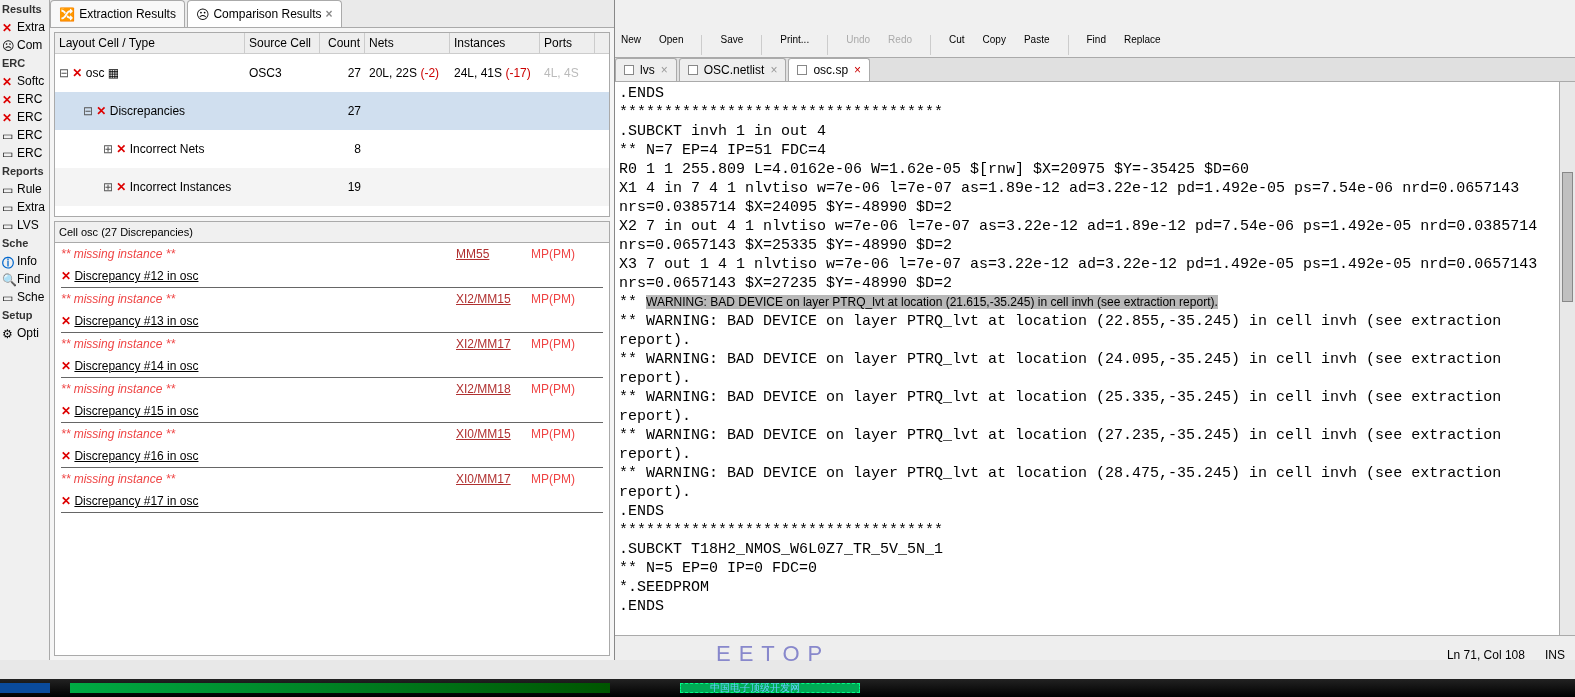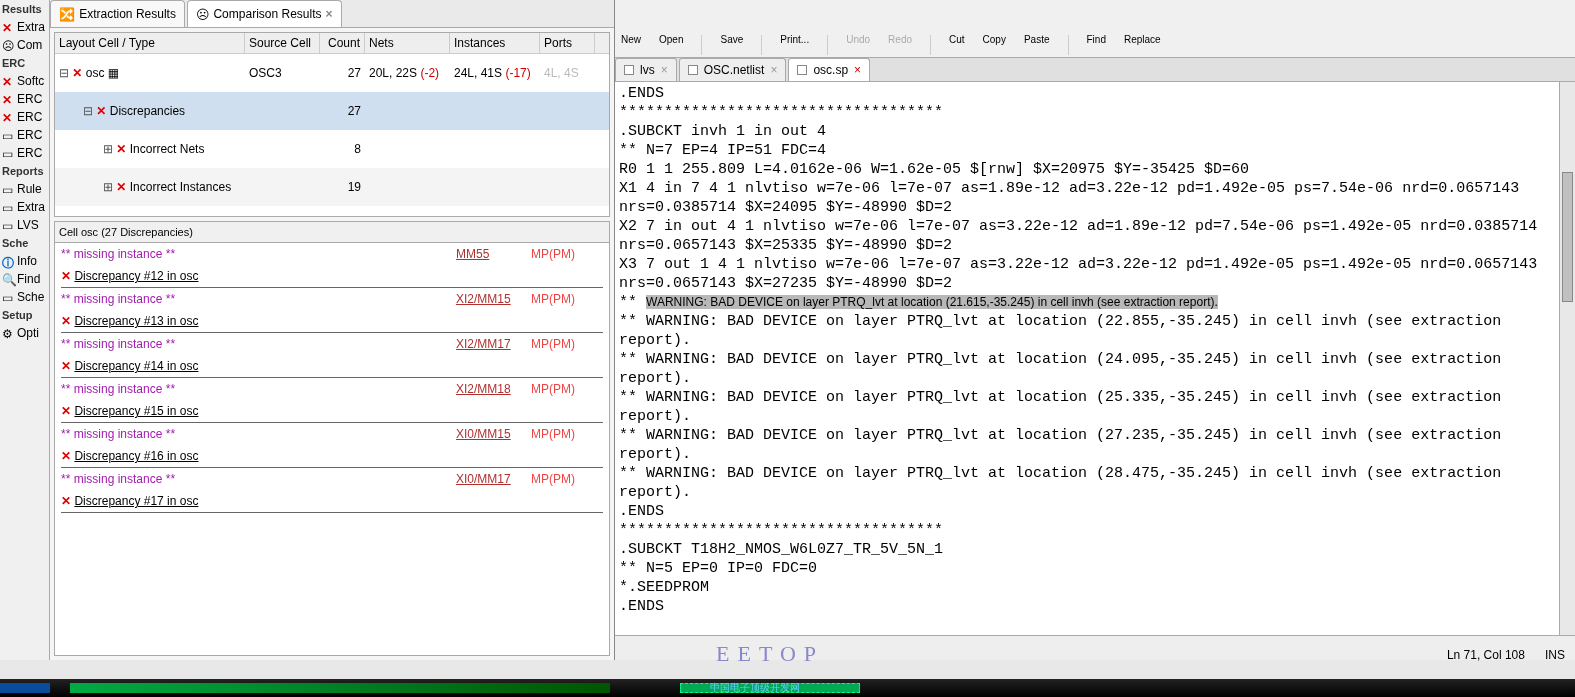--- a/index.html
+++ b/index.html
@@ -29,21 +29,21 @@
 .c-count { width:45px; text-align:right; }
 .c-nets { width:85px; }
 .c-inst { width:90px; }
 .c-ports { width:55px; }
 .tree-exp { display:inline-block; width:10px; text-align:center; color:#555; }
 .neg { color:#c00; }
 .grey { color:#bbb; }
 .detail-hdr { border:1px solid #aaa; margin:0 4px; padding:4px; background:#f0f0f0; font-size:11px; border-bottom:none; }
 .detail-area { border:1px solid #aaa; margin:0 4px 4px 4px; background:#fff; flex:1; overflow:auto; font-family:monospace; font-size:12px; }
 .d-row { padding:4px 6px; display:flex; }
-.d-miss { color:#a21caf; }
+.d-miss { color:#ef4444;font-style:italic; }
 .d-label { width:395px; }
 .d-link { color:#b03030; text-decoration:underline; cursor:pointer; width:75px; }
 .d-type { color:#ef4444; }
 .d-disc { text-decoration:underline; }
 .sep { border-bottom:1px solid #666; margin:0 6px; }
 .right-panel { flex:1; display:flex; flex-direction:column; background:#f0f0f0; }
 .toolbar { display:flex; gap:18px; padding:2px 6px; border-bottom:1px solid #aaa; height:26px; align-items:flex-start;margin-top:32px; }
 .tb-item { text-align:center; font-size:10px; cursor:pointer; }
 .tb-div { width:1px; background:#ccc; height:20px; align-self:center; }
 .ed-tabs { display:flex; background:#e0e0e0; border-bottom:1px solid #aaa; height:24px; }
@@ -51,21 +51,21 @@
 .ed-tab.active { background:#fff; }
 .ed-tab .ic { width:10px; height:10px; border:1px solid #888; background:#fff; }
 .ed-tab .close { color:#999; cursor:pointer; }
 .ed-tab .close.red { color:#c00; }
 .editor-wrap { flex:1; display:flex; background:#fff; overflow:hidden; }
 .editor { flex:1; font-family:"Courier New",monospace; font-size:15px; line-height:19px; padding:2px 4px; white-space:pre; overflow:auto; color:#000000; }
 .editor .hl { background:#b8b8b8; }
 .scrollbar { width:16px; background:#e8e8e8; border-left:1px solid #aaa; position:relative; }
 .sb-thumb { position:absolute; left:2px; right:2px; top:90px; height:130px; background:#c0c0c0; border:1px solid #888; }
 .status { display:flex; justify-content:space-between; padding:12px 10px; background:#eee; border-top:1px solid #aaa; font-size:11px; height:20px; }
-.watermark { position:absolute; left:716px; top:641px; font-family:Liberation Serif, serif; font-size:22px; letter-spacing:8px; color:#88c; }
+.watermark { position:absolute; left:716px; top:641px; font-family:Liberation Sans, sans-serif; font-size:22px; letter-spacing:8px; color:#88c; }
 .bottombar { position:absolute; bottom:0; left:0; right:0; height:18px; background:linear-gradient(#222,#000); }
 .bb-seg { position:absolute; bottom:4px; height:10px; }
 .bb1 { left:0; width:50px; background:#0a4b9c; }
 .bb2 { left:70px; width:540px; background:linear-gradient(90deg,#0a4,#050); }
 .bb3 { left:680px; width:180px; background:#0a5; border:1px dashed #0f8; }
 .bb-txt { position:absolute; left:710px; bottom:2px; font-size:10px; color:#6cf; font-family:sans-serif; }
 </style>
 </head>
 <body>
 

